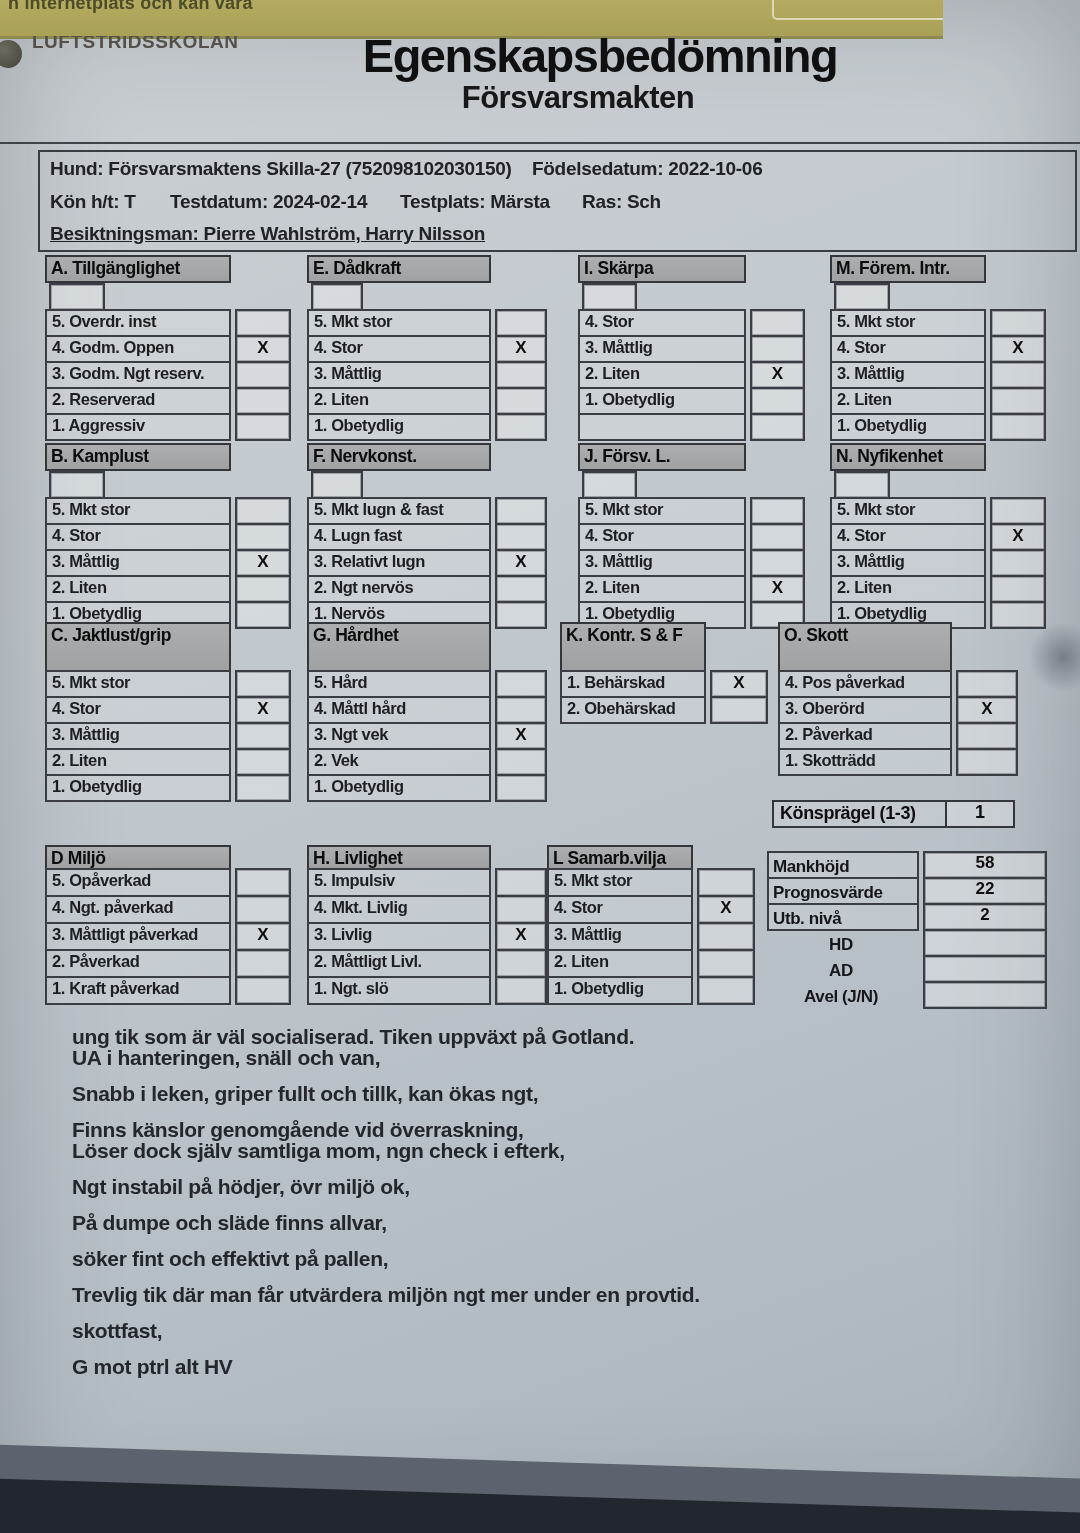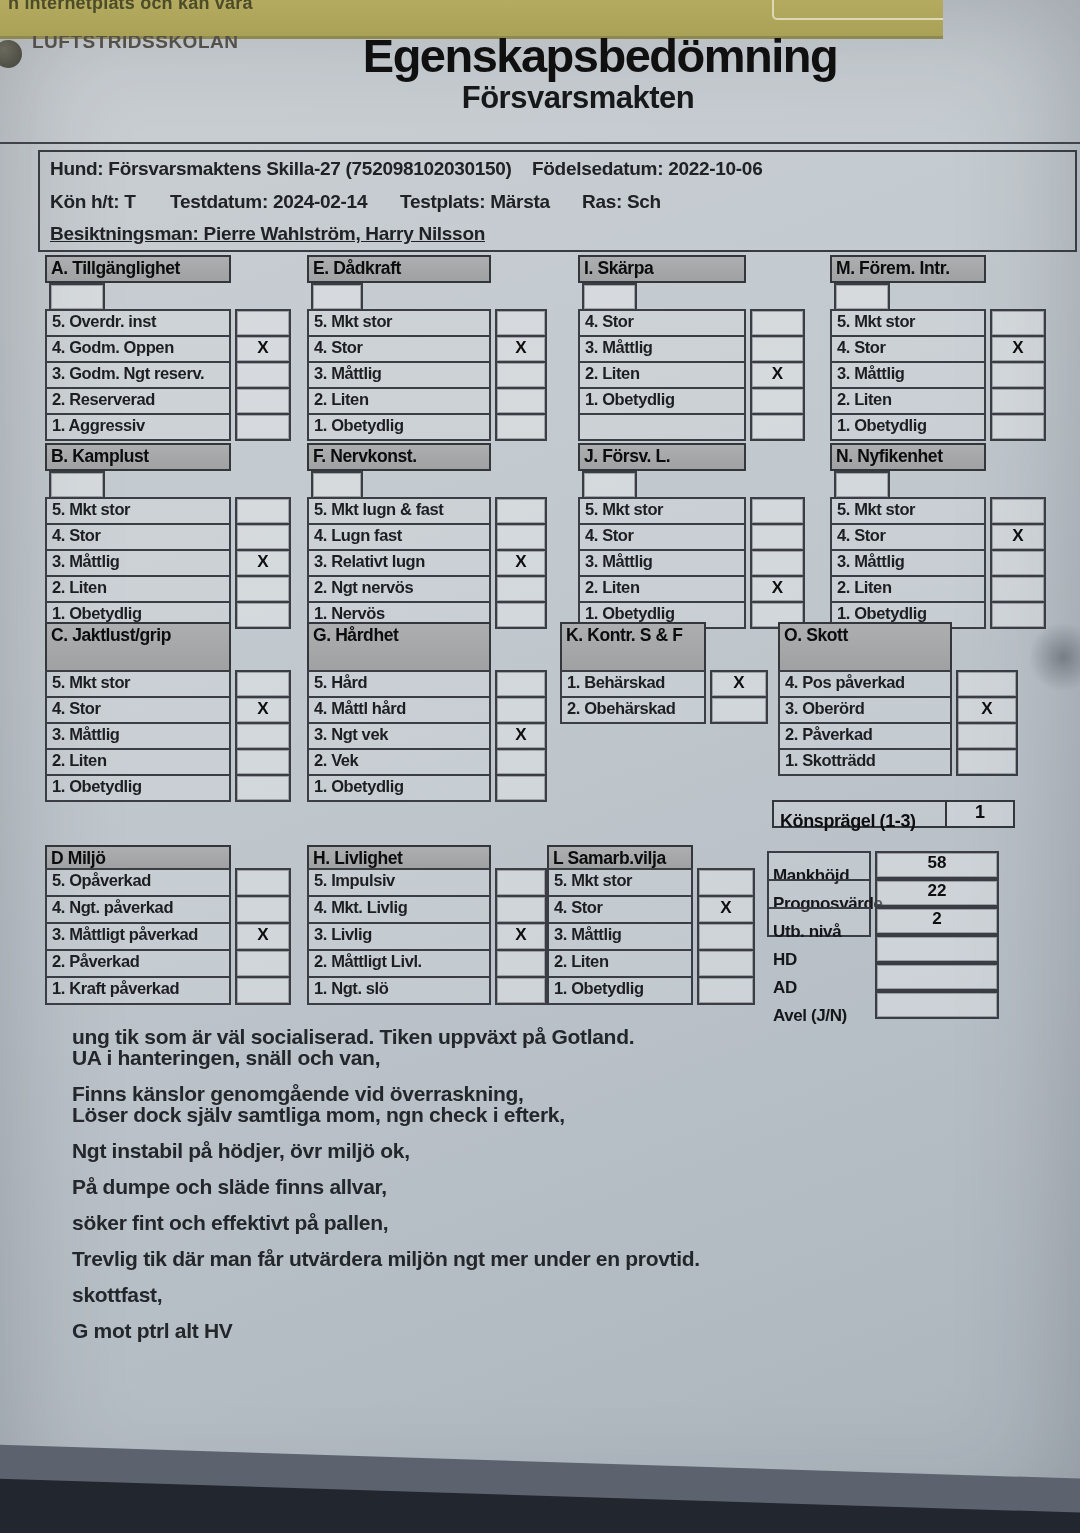--- a/index.html
+++ b/index.html
@@ -56,30 +56,30 @@
   .pos-c{left:45px;top:622px;--lw:186px;--bw:56px;--hh:50px;}
   .pos-g{left:307px;top:622px;--lw:184px;--bw:52px;--hh:50px;}
   .pos-k{left:560px;top:622px;--lw:146px;--bw:58px;--hh:50px;}
   .pos-o{left:778px;top:622px;--lw:174px;--bw:62px;--hh:50px;}
   .pos-d{left:45px;top:845px;--lw:186px;--bw:56px;--hh:25px;--rh:29px;}
   .pos-h{left:307px;top:845px;--lw:184px;--bw:52px;--hh:25px;--rh:29px;}
   .pos-l{left:547px;top:845px;--lw:146px;--bw:58px;--hh:25px;--rh:29px;}
   
   .konspragel{position:absolute;left:772px;top:800px;display:flex;}
   .k-label{width:175px;height:28px;box-sizing:border-box;border:2px solid #33363b;
-    font-size:18px;font-weight:800;color:#0e0e10;padding:9px 6px;letter-spacing:-.4px;background:rgba(255,255,255,.12);}
+    font-size:18px;font-weight:800;color:#0e0e10;padding:1px 6px;letter-spacing:-.4px;background:rgba(255,255,255,.12);}
   .k-value{width:70px;height:28px;box-sizing:border-box;border:2px solid #33363b;margin-left:-2px;
     font-size:18px;font-weight:800;color:#0e0e10;text-align:center;background:rgba(255,255,255,.25);}
   
   .stats{position:absolute;left:767px;top:853px;}
   .s-row{display:flex;margin-top:-2px;}
-  .s-label{width:104px;height:28px;box-sizing:border-box;border:2px solid #3a3d43;
-    font-size:17px;font-weight:800;color:#14161a;padding:13px 4px;letter-spacing:-.4px;
+  .s-label{width:152px;height:28px;box-sizing:border-box;border:2px solid #3a3d43;
+    font-size:17px;font-weight:800;color:#14161a;padding:4px 4px;letter-spacing:-.4px;
     background:rgba(255,255,255,.12);white-space:nowrap;}
-  .s-label.plain{border-color:transparent;background:transparent;text-align:left;padding-right:8px;}
+  .s-label.plain{border-color:transparent;background:transparent;text-align:center;padding-right:8px;}
   .s-value{width:124px;height:28px;box-sizing:border-box;border:2px solid #3a3d43;margin-left:4px;
     background:rgba(255,255,255,.30);text-align:center;font-size:17px;font-weight:800;color:#0e0e10;
     box-shadow:inset 0 0 0 1px rgba(60,63,70,.35);}
   
   .comments{position:absolute;left:72px;top:1026px;width:880px;}
   .comment-par{margin:0 0 15px 0;}
   .comment-par div{font-size:21px;font-weight:600;color:#23262a;line-height:21px;letter-spacing:-.3px;}
   
   .smudge{position:absolute;left:1028px;top:622px;width:70px;height:70px;border-radius:50%;
     background:radial-gradient(circle,rgba(35,38,48,.38) 0%,rgba(35,38,48,0) 70%);}
@@ -515,20 +515,21 @@
         <span class="s-value"></span>
       </div>
     </div>
 
   <div class="comments">
       <div class="comment-par">
         <div class="">ung tik som är väl socialiserad. Tiken uppväxt på Gotland.</div>
         <div class="">UA i hanteringen, snäll och van,</div>
       </div>
       <div class="comment-par">
+        <div class="">Snabb i leken, griper fullt och tillk, kan ökas ngt,</div>
       </div>
       <div class="comment-par">
         <div class="">Finns känslor genomgående vid överraskning,</div>
         <div class="">Löser dock själv samtliga mom, ngn check i efterk,</div>
       </div>
       <div class="comment-par">
         <div class="">Ngt instabil på hödjer, övr miljö ok,</div>
       </div>
       <div class="comment-par">
         <div class="">På dumpe och släde finns allvar,</div>

